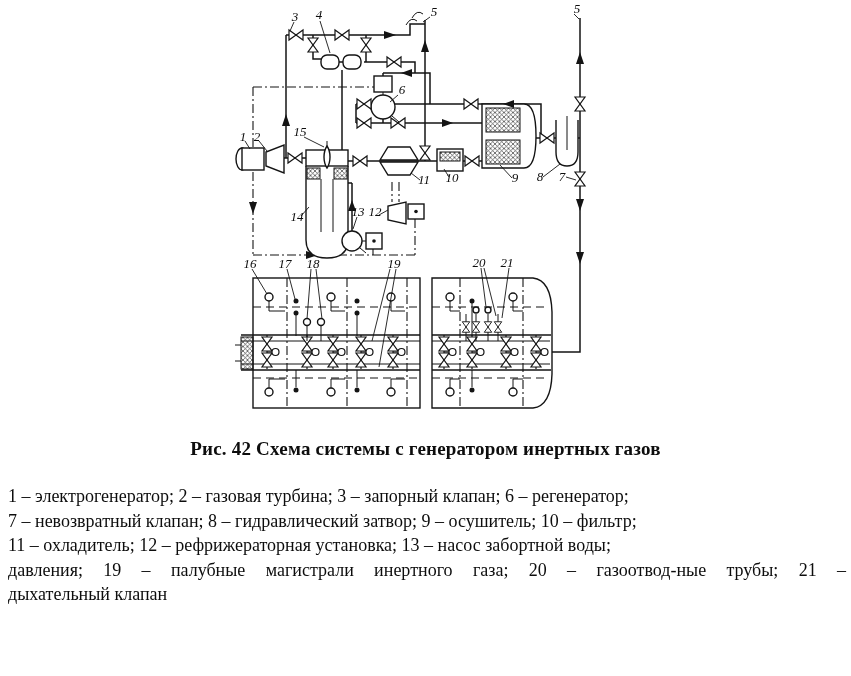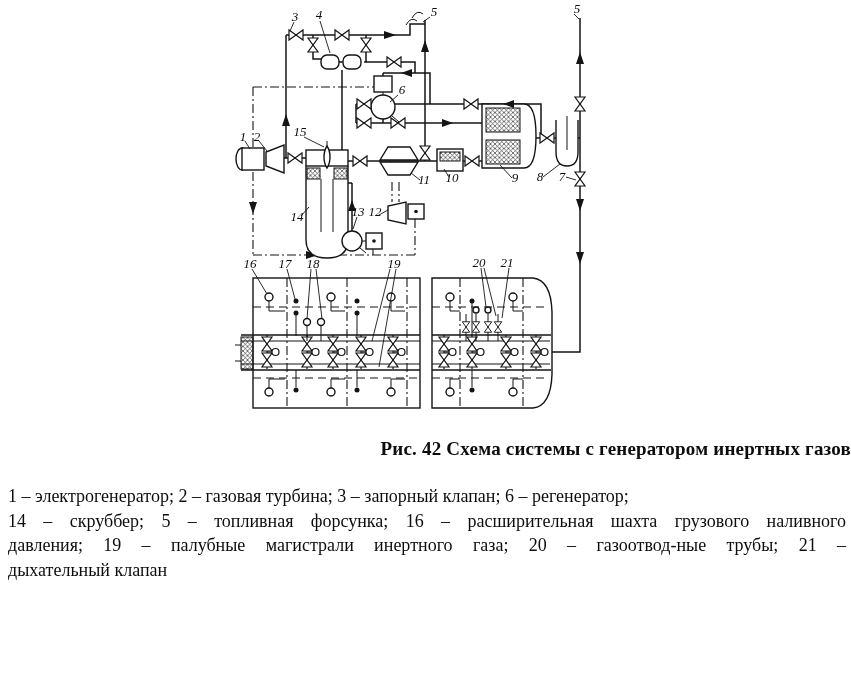--- a/index.html
+++ b/index.html
@@ -1,19 +1,19 @@
 <!DOCTYPE html>
 <html><head>
 <meta charset="utf-8">
 <style>
   html,body{margin:0;padding:0;background:#fff;}
   .page{position:relative;width:851px;height:676px;background:#fff;color:#0d0d0d;
         font-family:"Liberation Serif", serif;overflow:hidden;}
   .diagram{position:absolute;left:0;top:0;}
-  .caption{position:absolute;left:0;top:438px;width:851px;text-align:right;
+  .caption{position:absolute;left:0;top:438px;width:851px;text-align:center;
            font-weight:bold;font-size:19px;letter-spacing:.2px;}
   .legend{position:absolute;left:8px;top:484px;width:838px;font-size:18px;line-height:24.5px;}
   .legend .ln{white-space:nowrap;}
   .legend .j{text-align:justify;text-align-last:justify;white-space:normal;}
   svg .pipe{stroke:#141414;stroke-width:1.5;fill:none;}
   svg .thin{stroke:#141414;stroke-width:1;fill:none;}
   svg .comp{stroke:#141414;stroke-width:1.4;fill:#fff;}
   svg .hatchf{stroke:#141414;stroke-width:1;fill:url(#ht);}
   svg .dd{stroke:#141414;stroke-width:1.1;fill:none;stroke-dasharray:9 3 2 3;}
   svg .dsh{stroke:#141414;stroke-width:1.1;fill:none;stroke-dasharray:8 5;}
@@ -279,18 +279,19 @@
     <text class="num" x="394" y="268">19</text>
     <text class="num" x="479" y="267">20</text>
     <text class="num" x="507" y="267">21</text>
   </g>
 </svg>
 
 <div class="caption">Рис. 42 Схема системы с генератором инертных газов</div>
 
 <div class="legend">
   <div class="ln">1 – электрогенератор; 2 – газовая турбина; 3 – запорный клапан; 6 – регенератор;</div>
-  <div class="ln j">14 – скруббер; 5 – топливная форсунка; 16 – расширительная шахта грузового наливного</div>
+  <div class="ln">7 – невозвратный клапан; 8 – гидравлический затвор; 9 – осушитель; 10 – фильтр;</div>
+  <div class="ln">11 – охладитель; 12 – рефрижераторная установка; 13 – насос забортной воды;</div>
   <div class="ln j">давления; 19 – палубные магистрали инертного газа; 20 – газоотвод-ные трубы; 21 –</div>
   <div class="ln">дыхательный клапан</div>
 </div>
 
 </div>
 
 </body></html>

